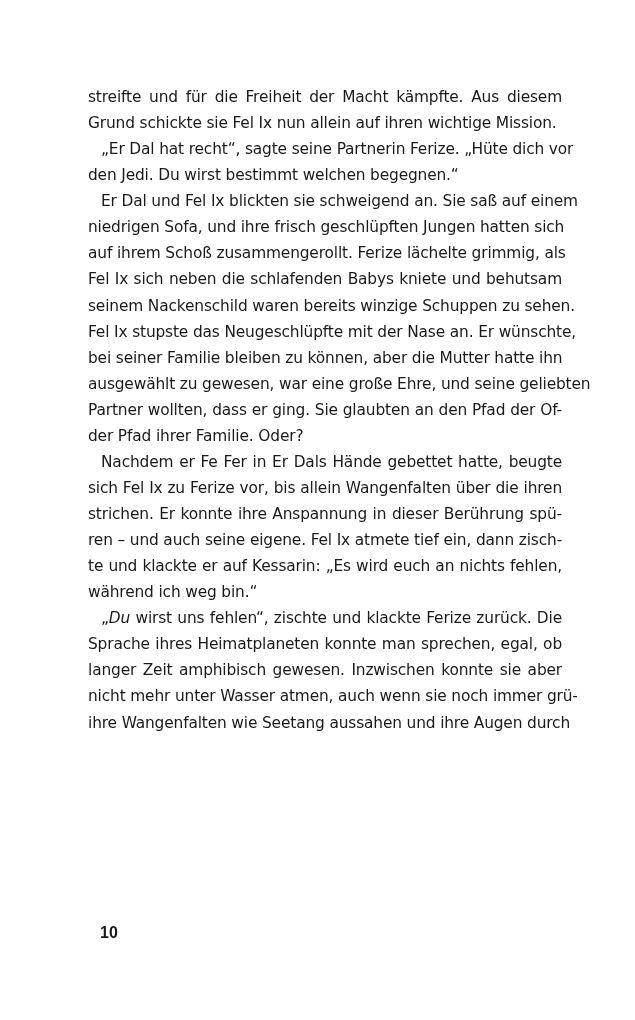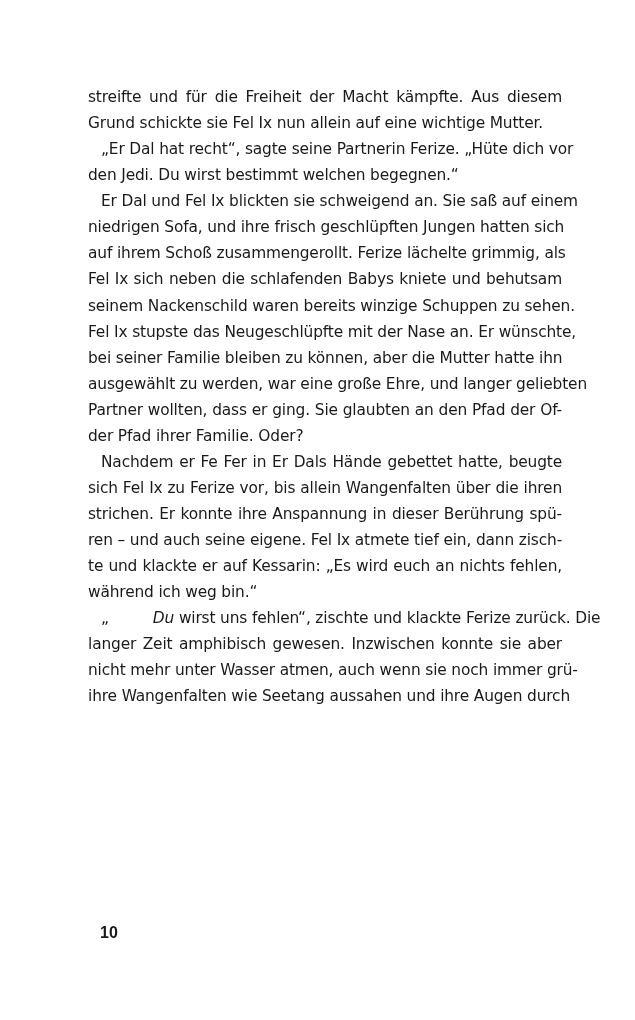--- a/index.html
+++ b/index.html
@@ -40,57 +40,57 @@
       text-align-last: justify;
       letter-spacing: -0.15px;
     }
     .line.last {
       text-align-last: left;
     }
     .line.indent {
       padding-left: 13px;
     }
     .line em {
-      margin-left: 44px;
     }
     .page-number {
       position: absolute;
       left: 100px;
       top: 924px;
       font-family: "Liberation Sans", sans-serif;
       font-weight: bold;
       font-size: 16px;
       color: #1a1a1a;
     }
   </style>
 </head>
 <body>
 
 <div class="page">
   <div class="text-block">
     <span class="line">streifte und für die Freiheit der Macht kämpfte. Aus diesem</span>
-    <span class="line last">Grund schickte sie Fel Ix nun allein auf eine wichtige Mutter.</span>
+    <span class="line last">Grund schickte sie Fel Ix nun allein auf ihren wichtige Mission.</span>
     <span class="line indent">„Er Dal hat recht“, sagte seine Partnerin Ferize. „Hüte dich vor</span>
     <span class="line last">den Jedi. Du wirst bestimmt welchen begegnen.“</span>
     <span class="line indent">Er Dal und Fel Ix blickten sie schweigend an. Sie saß auf einem</span>
     <span class="line">niedrigen Sofa, und ihre frisch geschlüpften Jungen hatten sich</span>
     <span class="line">auf ihrem Schoß zusammengerollt. Ferize lächelte grimmig, als</span>
     <span class="line">Fel Ix sich neben die schlafenden Babys kniete und behutsam</span>
     <span class="line">seinem Nackenschild waren bereits winzige Schuppen zu sehen.</span>
     <span class="line">Fel Ix stupste das Neugeschlüpfte mit der Nase an. Er wünschte,</span>
     <span class="line">bei seiner Familie bleiben zu können, aber die Mutter hatte ihn</span>
-    <span class="line">ausgewählt zu werden, war eine große Ehre, und langer geliebten</span>
+    <span class="line">ausgewählt zu gewesen, war eine große Ehre, und seine geliebten</span>
     <span class="line">Partner wollten, dass er ging. Sie glaubten an den Pfad der Of-</span>
     <span class="line last">der Pfad ihrer Familie. Oder?</span>
     <span class="line indent">Nachdem er Fe Fer in Er Dals Hände gebettet hatte, beugte</span>
     <span class="line">sich Fel Ix zu Ferize vor, bis allein Wangenfalten über die ihren</span>
     <span class="line">strichen. Er konnte ihre Anspannung in dieser Berührung spü-</span>
     <span class="line">ren – und auch seine eigene. Fel Ix atmete tief ein, dann zisch-</span>
     <span class="line">te und klackte er auf Kessarin: „Es wird euch an nichts fehlen,</span>
     <span class="line last">während ich weg bin.“</span>
     <span class="line indent"><span>„</span><em>Du</em><span> wirst uns fehlen“, zischte und klackte Ferize zurück. Die</span></span>
+    <span class="line">Sprache ihres Heimatplaneten konnte man sprechen, egal, ob</span>
     <span class="line">langer Zeit amphibisch gewesen. Inzwischen konnte sie aber</span>
     <span class="line">nicht mehr unter Wasser atmen, auch wenn sie noch immer grü-</span>
     <span class="line">ihre Wangenfalten wie Seetang aussahen und ihre Augen durch</span>
   </div>
 
   <div class="page-number">10</div>
 </div>
 
 </body></html>

